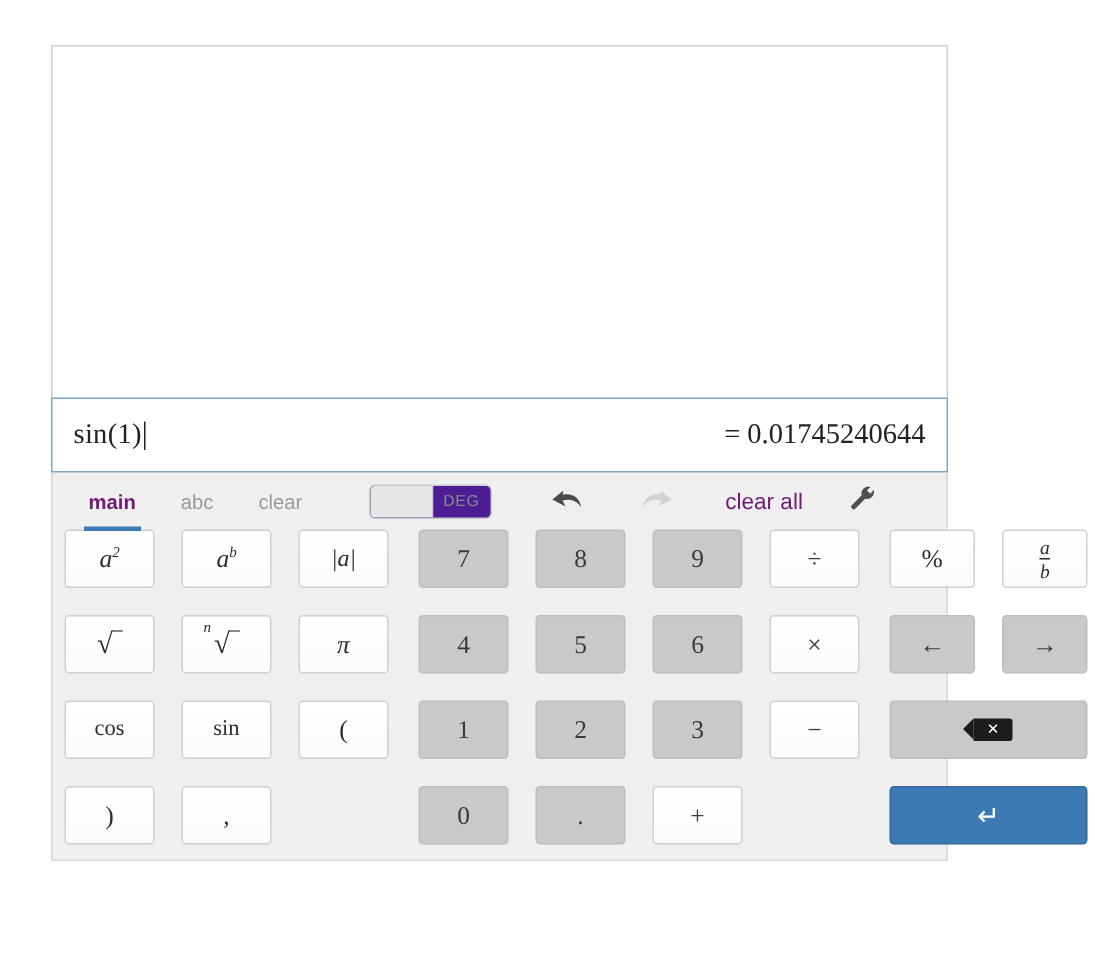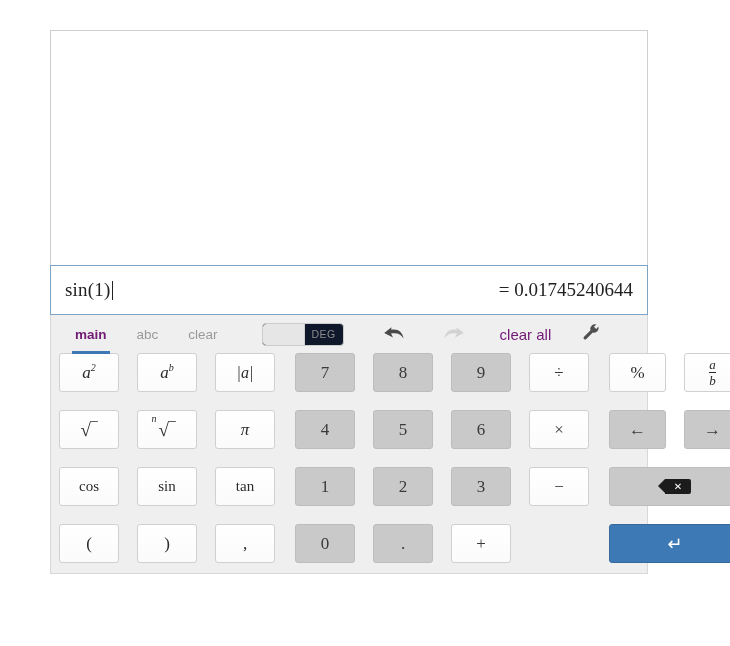--- a/index.html
+++ b/index.html
@@ -11,21 +11,21 @@
     overflow: hidden;
   }
   body {
     font-family: "Liberation Sans", sans-serif;
     -webkit-font-smoothing: antialiased;
   }
 
   
   #calculator {
     position: absolute;
-    left: 50px;
+    left: 34px;
     top: 30px;
     width: 598px;
     background: #ffffff;
   }
 
   
   #history-panel {
     height: 235px;
     background: #ffffff;
     border: 1px solid #cfcfcf;
@@ -108,21 +108,21 @@
     height: 3px;
     background: #3d7ab5;
   }
 
   
   #deg-toggle {
     width: 82px;
     height: 23px;
     border: 1px solid #cccccc;
     border-radius: 4px;
-    background: #0f172a;
+    background: #4c1d95;
     display: flex;
     align-items: center;
     margin-left: 14px;
     cursor: pointer;
     overflow: hidden;
     box-sizing: border-box;
   }
   #deg-knob {
     width: 41px;
     height: 100%;
@@ -394,23 +394,20 @@
         <div class="key white">
           <span class="mathi">π</span>
         </div>
 
         <div class="key white">
           <span class="word">cos</span>
         </div>
         <div class="key white">
           <span class="word">sin</span>
         </div>
-        <div class="key white">
-          <span class="word">tan</span>
-        </div>
 
         <div class="key white">
           <span class="math">(</span>
         </div>
         <div class="key white">
           <span class="math">)</span>
         </div>
         <div class="key white">
           <span class="math">,</span>
         </div>

